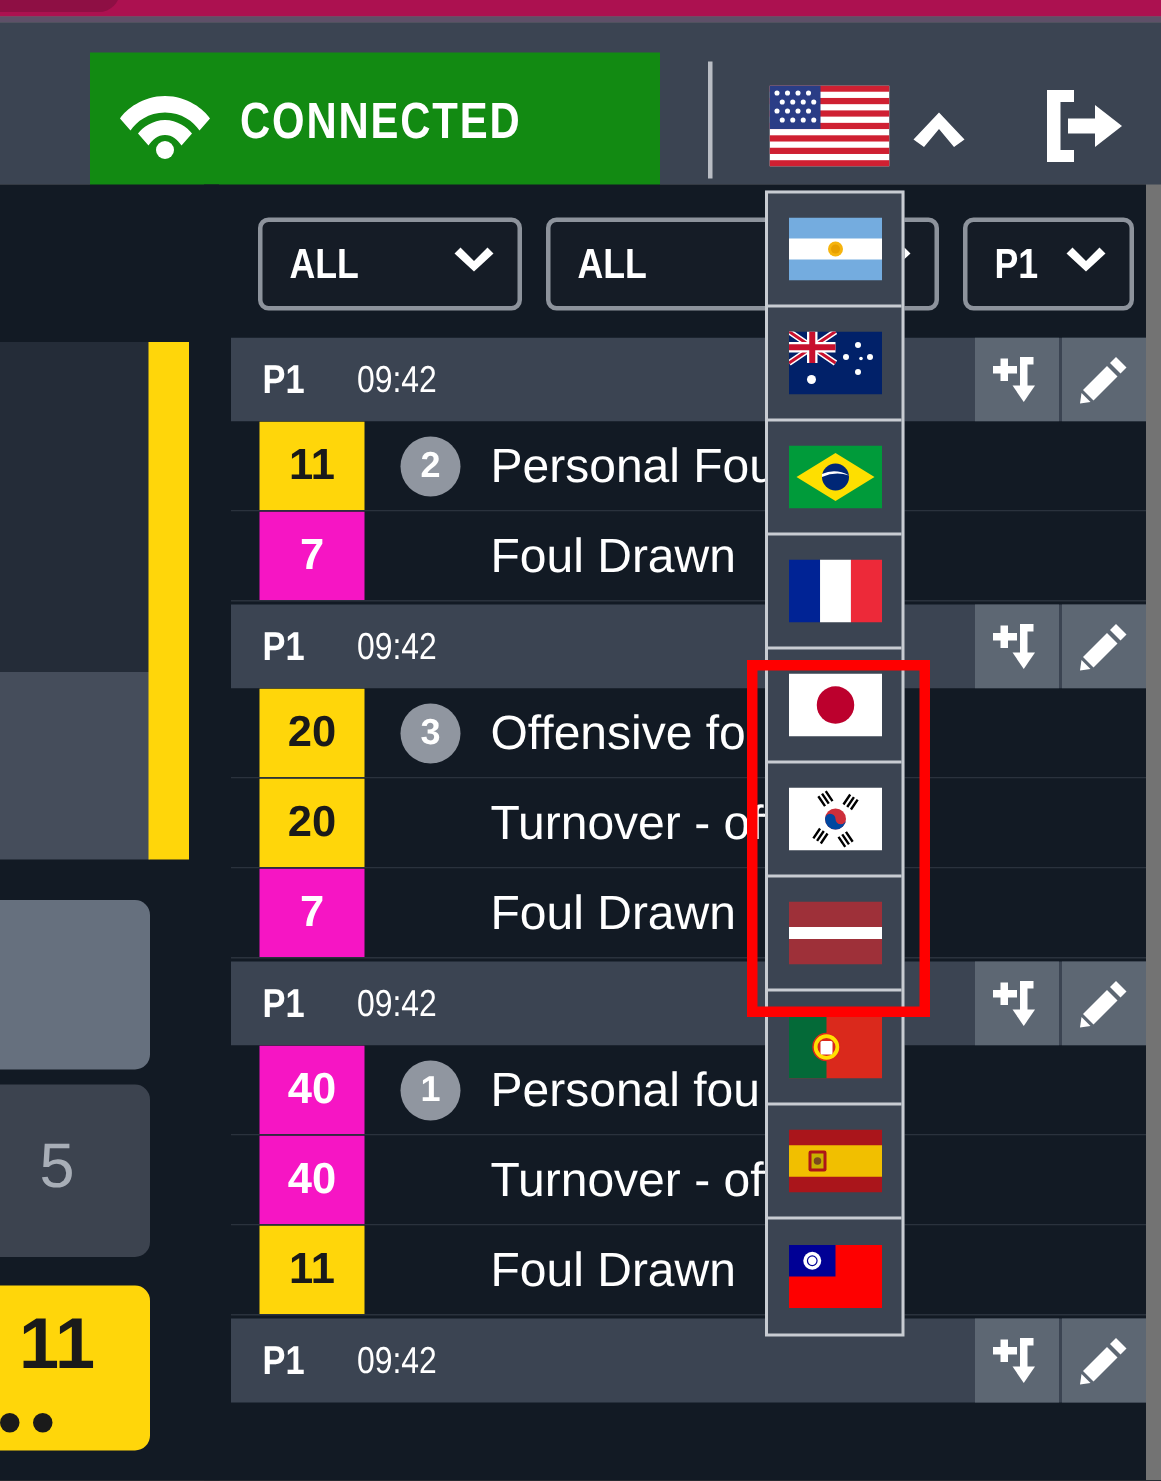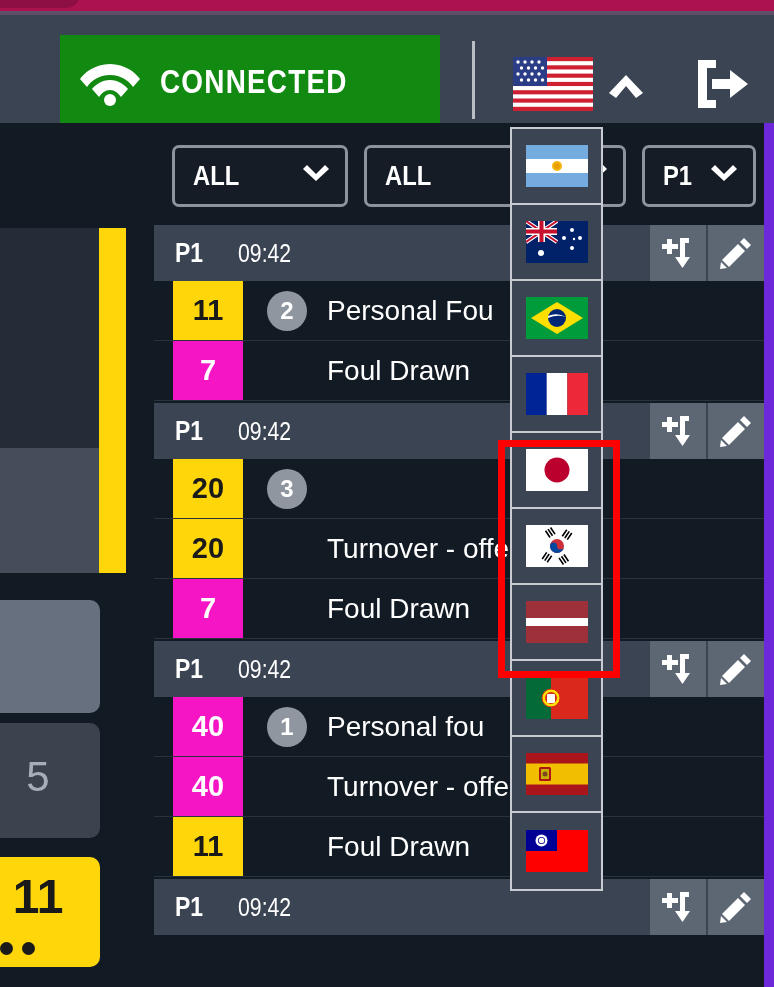--- a/index.html
+++ b/index.html
@@ -9,21 +9,21 @@
   }
   body {
     font-family: "Liberation Sans", sans-serif;
     -webkit-font-smoothing: antialiased;
   }
   #app {
     position: relative;
     width: 774px;
     height: 987px;
     overflow: hidden;
-    background: #6d28d9;
+    background: #737373;
     text-decoration: underline;
   }
 
   
   .top-strip {
     position: absolute;
     left: 0; top: 0;
     width: 774px; height: 11px;
     background: #ac1150;
   }
@@ -292,21 +292,21 @@
     align-items: center;
     justify-content: center;
     font-size: 24px;
     font-weight: bold;
     margin-left: 24px;
     flex: 0 0 40px;
     font-family: "Liberation Sans Narrow", "Liberation Sans", sans-serif;
   }
   .ev-text {
     color: #ffffff;
-    font-size: 28px;
+    font-size: 32px;
     margin-left: 20px;
     white-space: nowrap;
   }
   .ev-text.noc { margin-left: 84px; }
 
   
   .flag-dd {
     position: absolute;
     left: 510px; top: 127px;
     width: 93px;
@@ -520,20 +520,21 @@
                   <path d="M19 8 L26 15 L10 31 L3 24 Z" fill="#fff"></path>
                   <path d="M2 26 L8 32 L1 33 Z" fill="#fff"></path>
                 </svg>
               </span>
             </span>
           </div>
           <div class="ev-row">
             <span class="spacer"></span>
             <span class="ev-badge yellow">20</span>
             <span class="ev-circle">3</span>
+            <span class="ev-text">Offensive fo</span>
           </div>
           <div class="ev-row">
             <span class="spacer"></span>
             <span class="ev-badge yellow">20</span>
             <span class="ev-text noc">Turnover - offensi</span>
           </div>
           <div class="ev-row">
             <span class="spacer"></span>
             <span class="ev-badge magenta">7</span>
             <span class="ev-text noc">Foul Drawn</span>

